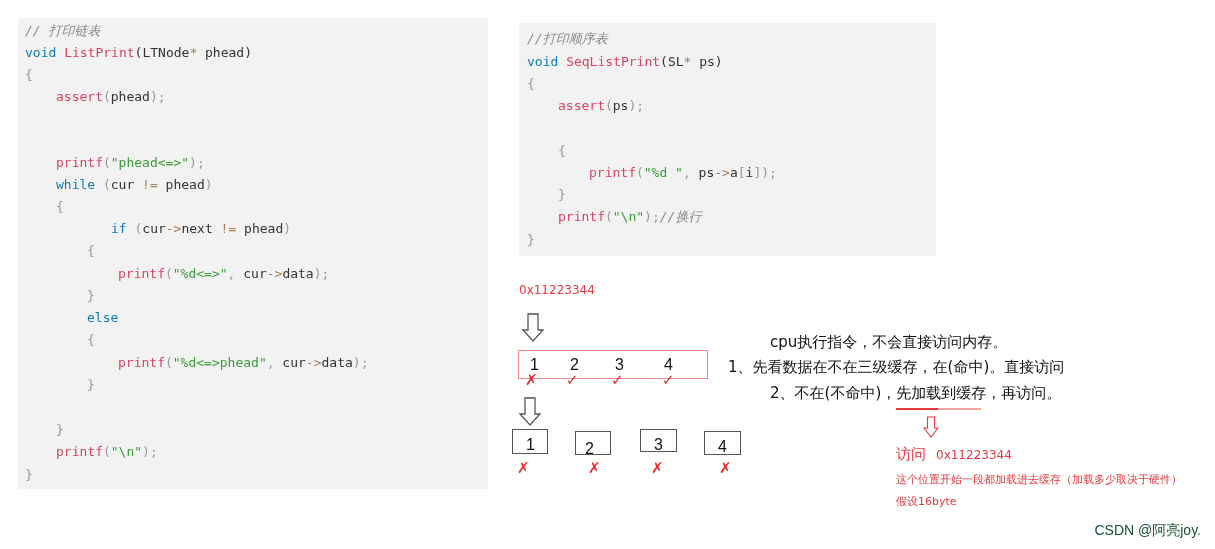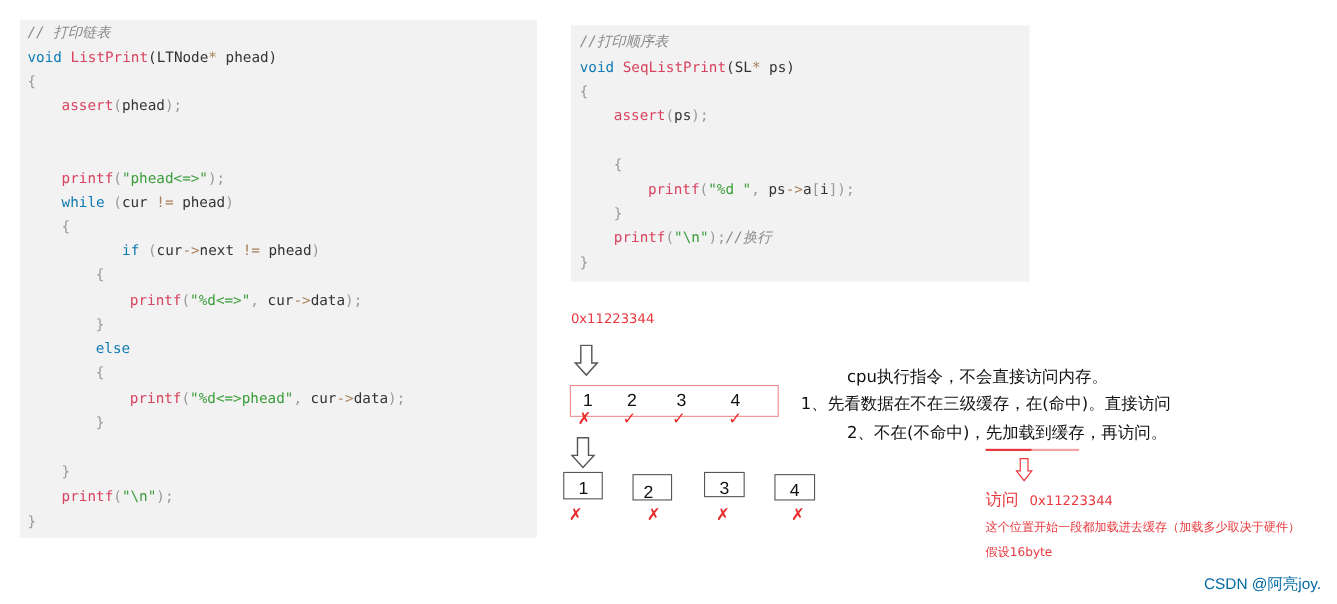--- a/index.html
+++ b/index.html
@@ -31,21 +31,21 @@
   .mem-num { position:absolute; font-size:16px; color:#111; font-family:"Liberation Sans", sans-serif; }
   .mark { position:absolute; color:#e82a2a; font-size:15px; font-family:"DejaVu Sans", sans-serif; }
 
   .note { position:absolute; font-size:15px; color:#111; white-space:nowrap; }
   .underline-red { position:absolute; height:1.5px; }
 
   .visit-label { position:absolute; font-size:15px; color:#e8383d; }
   .visit-addr { position:absolute; font-size:12px; color:#e8383d; }
   .small-red { position:absolute; font-size:11px; color:#e8383d; white-space:nowrap; }
 
-  .watermark { position:absolute; right:14px; top:522px; font-size:14px; color:#0369a1; font-family:"Liberation Sans", sans-serif; }
+  .watermark { position:absolute; right:14px; top:522px; font-size:14px; color:#14532d; font-family:"Liberation Sans", sans-serif; }
 </style>
 </head>
 <body>
 
 <div id="left-panel" class="code-panel">
   <div class="code-line cm" style="top:2px;left:7px;">// 打印链表</div>
   <div class="code-line" style="top:24px;left:7px;"><span class="kw">void</span> <span class="fn">ListPrint</span><span>(LTNode</span><span class="op">*</span><span> phead)</span></div>
   <div class="code-line pu" style="top:46px;left:7px;">{</div>
   <div class="code-line" style="top:68px;left:38px;"><span class="fn">assert</span><span class="pu">(</span>phead<span class="pu">);</span></div>
   <div class="code-line" style="top:134px;left:38px;"><span class="fn">printf</span><span class="pu">(</span><span class="str">"phead&lt;=&gt;"</span><span class="pu">);</span></div>

